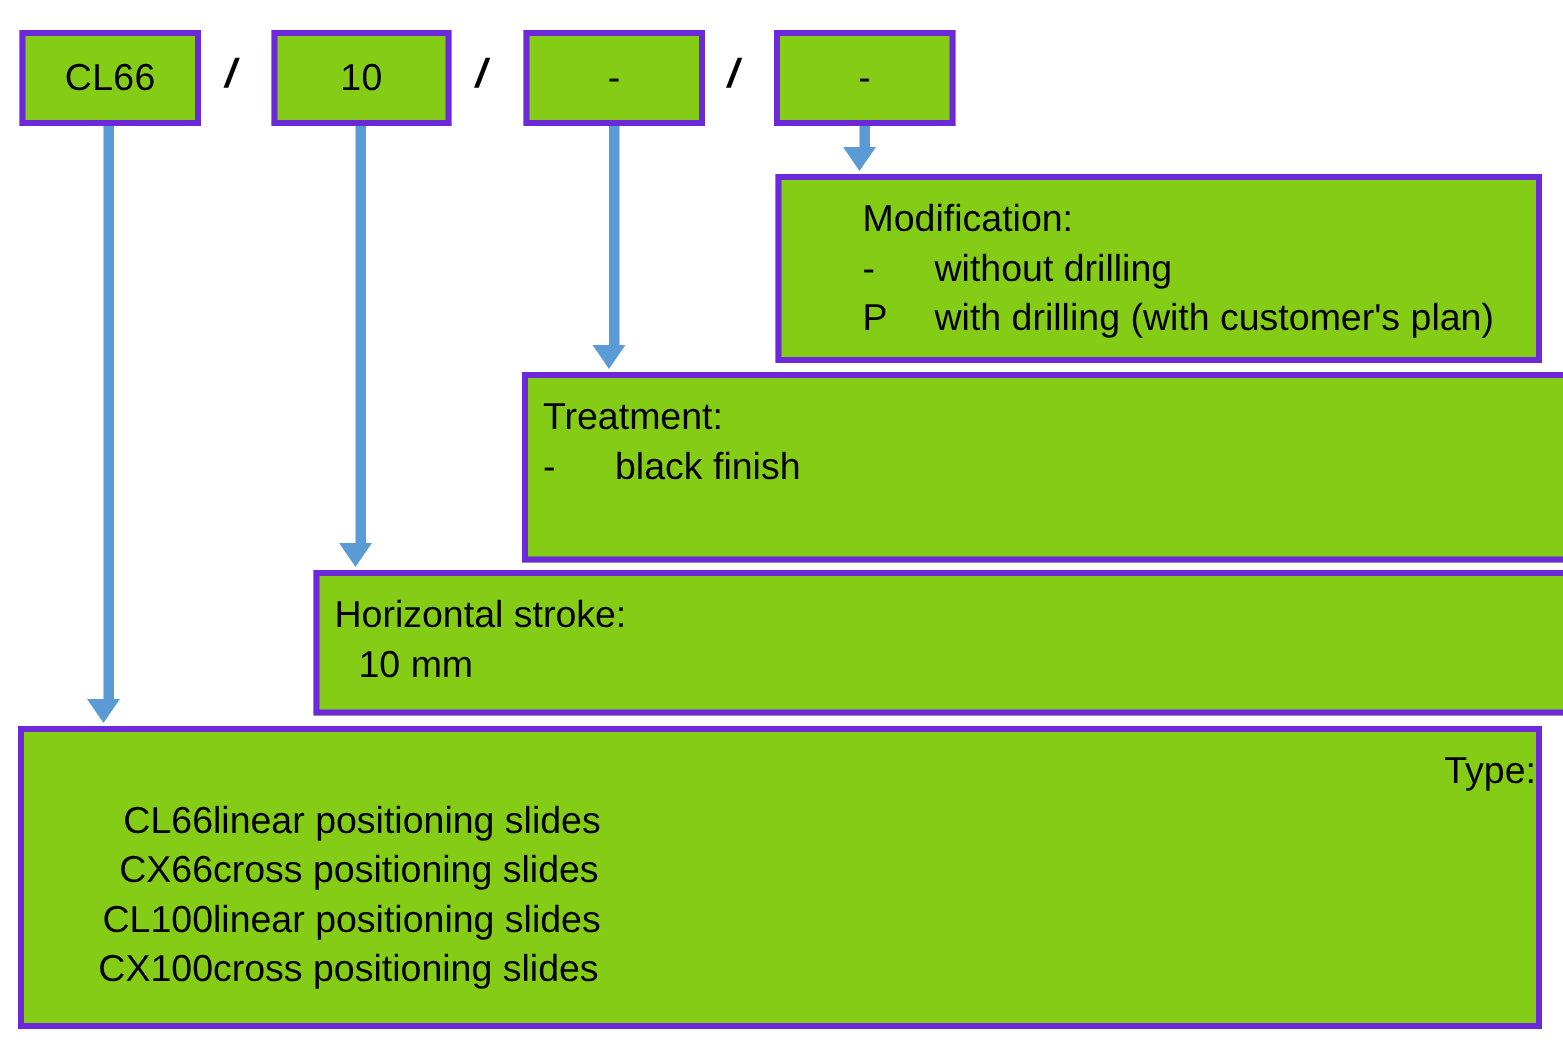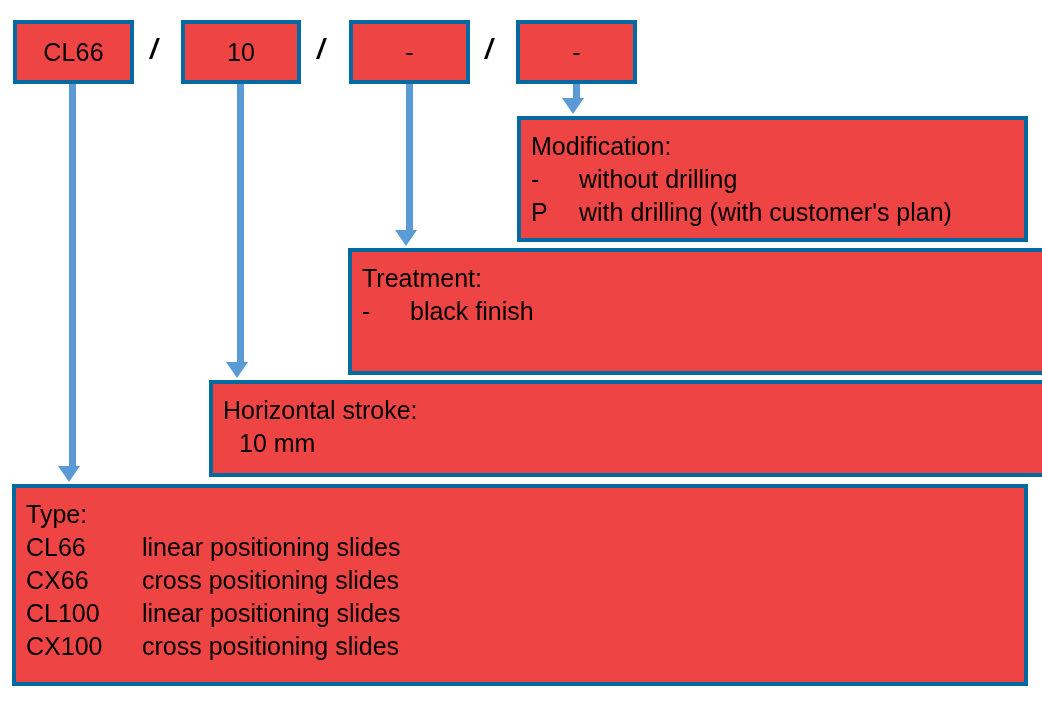--- a/index.html
+++ b/index.html
@@ -13,22 +13,22 @@
     position: relative;
     font-family: "Liberation Sans", sans-serif;
     color: #000000;
     overflow: hidden;
   }
 
   
   .box {
     position: absolute;
     box-sizing: border-box;
-    border: 4px solid #0369a1;
-    background: #ef4444;
+    border: 4px solid #6d28d9;
+    background: #84cc16;
   }
 
   
   .code-box {
     height: 64px;
     top: 20px;
     display: flex;
     align-items: center;
     justify-content: center;
   }
@@ -53,24 +53,24 @@
     line-height: 1;
   }
   #separator-0 { left: 150px; }
   #separator-1 { left: 317px; }
   #separator-2 { left: 485px; }
 
   
   .desc-box {
     padding: 10px 0 0 0;
   }
-  #desc-box-modification { left: 517px; width: 511px; top: 116px; height: 126px; }
+  #desc-box-modification { left: 517px; width: 511px; top: 116px; height: 126px; padding-left: 44px; }
   #desc-box-treatment    { left: 348px; width: 700px; top: 248px; height: 127px; }
   #desc-box-stroke       { left: 169px; width: 859px; top: 380px; height: 97px; margin-left: 40px; }
-  #desc-box-type         { left: 12px;  width: 1016px; top: 484px; height: 202px; }
+  #desc-box-type         { left: 12px;  width: 1016px; top: 484px; height: 202px; text-align: right; }
 
   .desc-title {
     font-size: 25px;
     line-height: 33px;
     padding-left: 10px;
     white-space: nowrap;
   }
   .desc-line {
     font-size: 25px;
     line-height: 33px;

